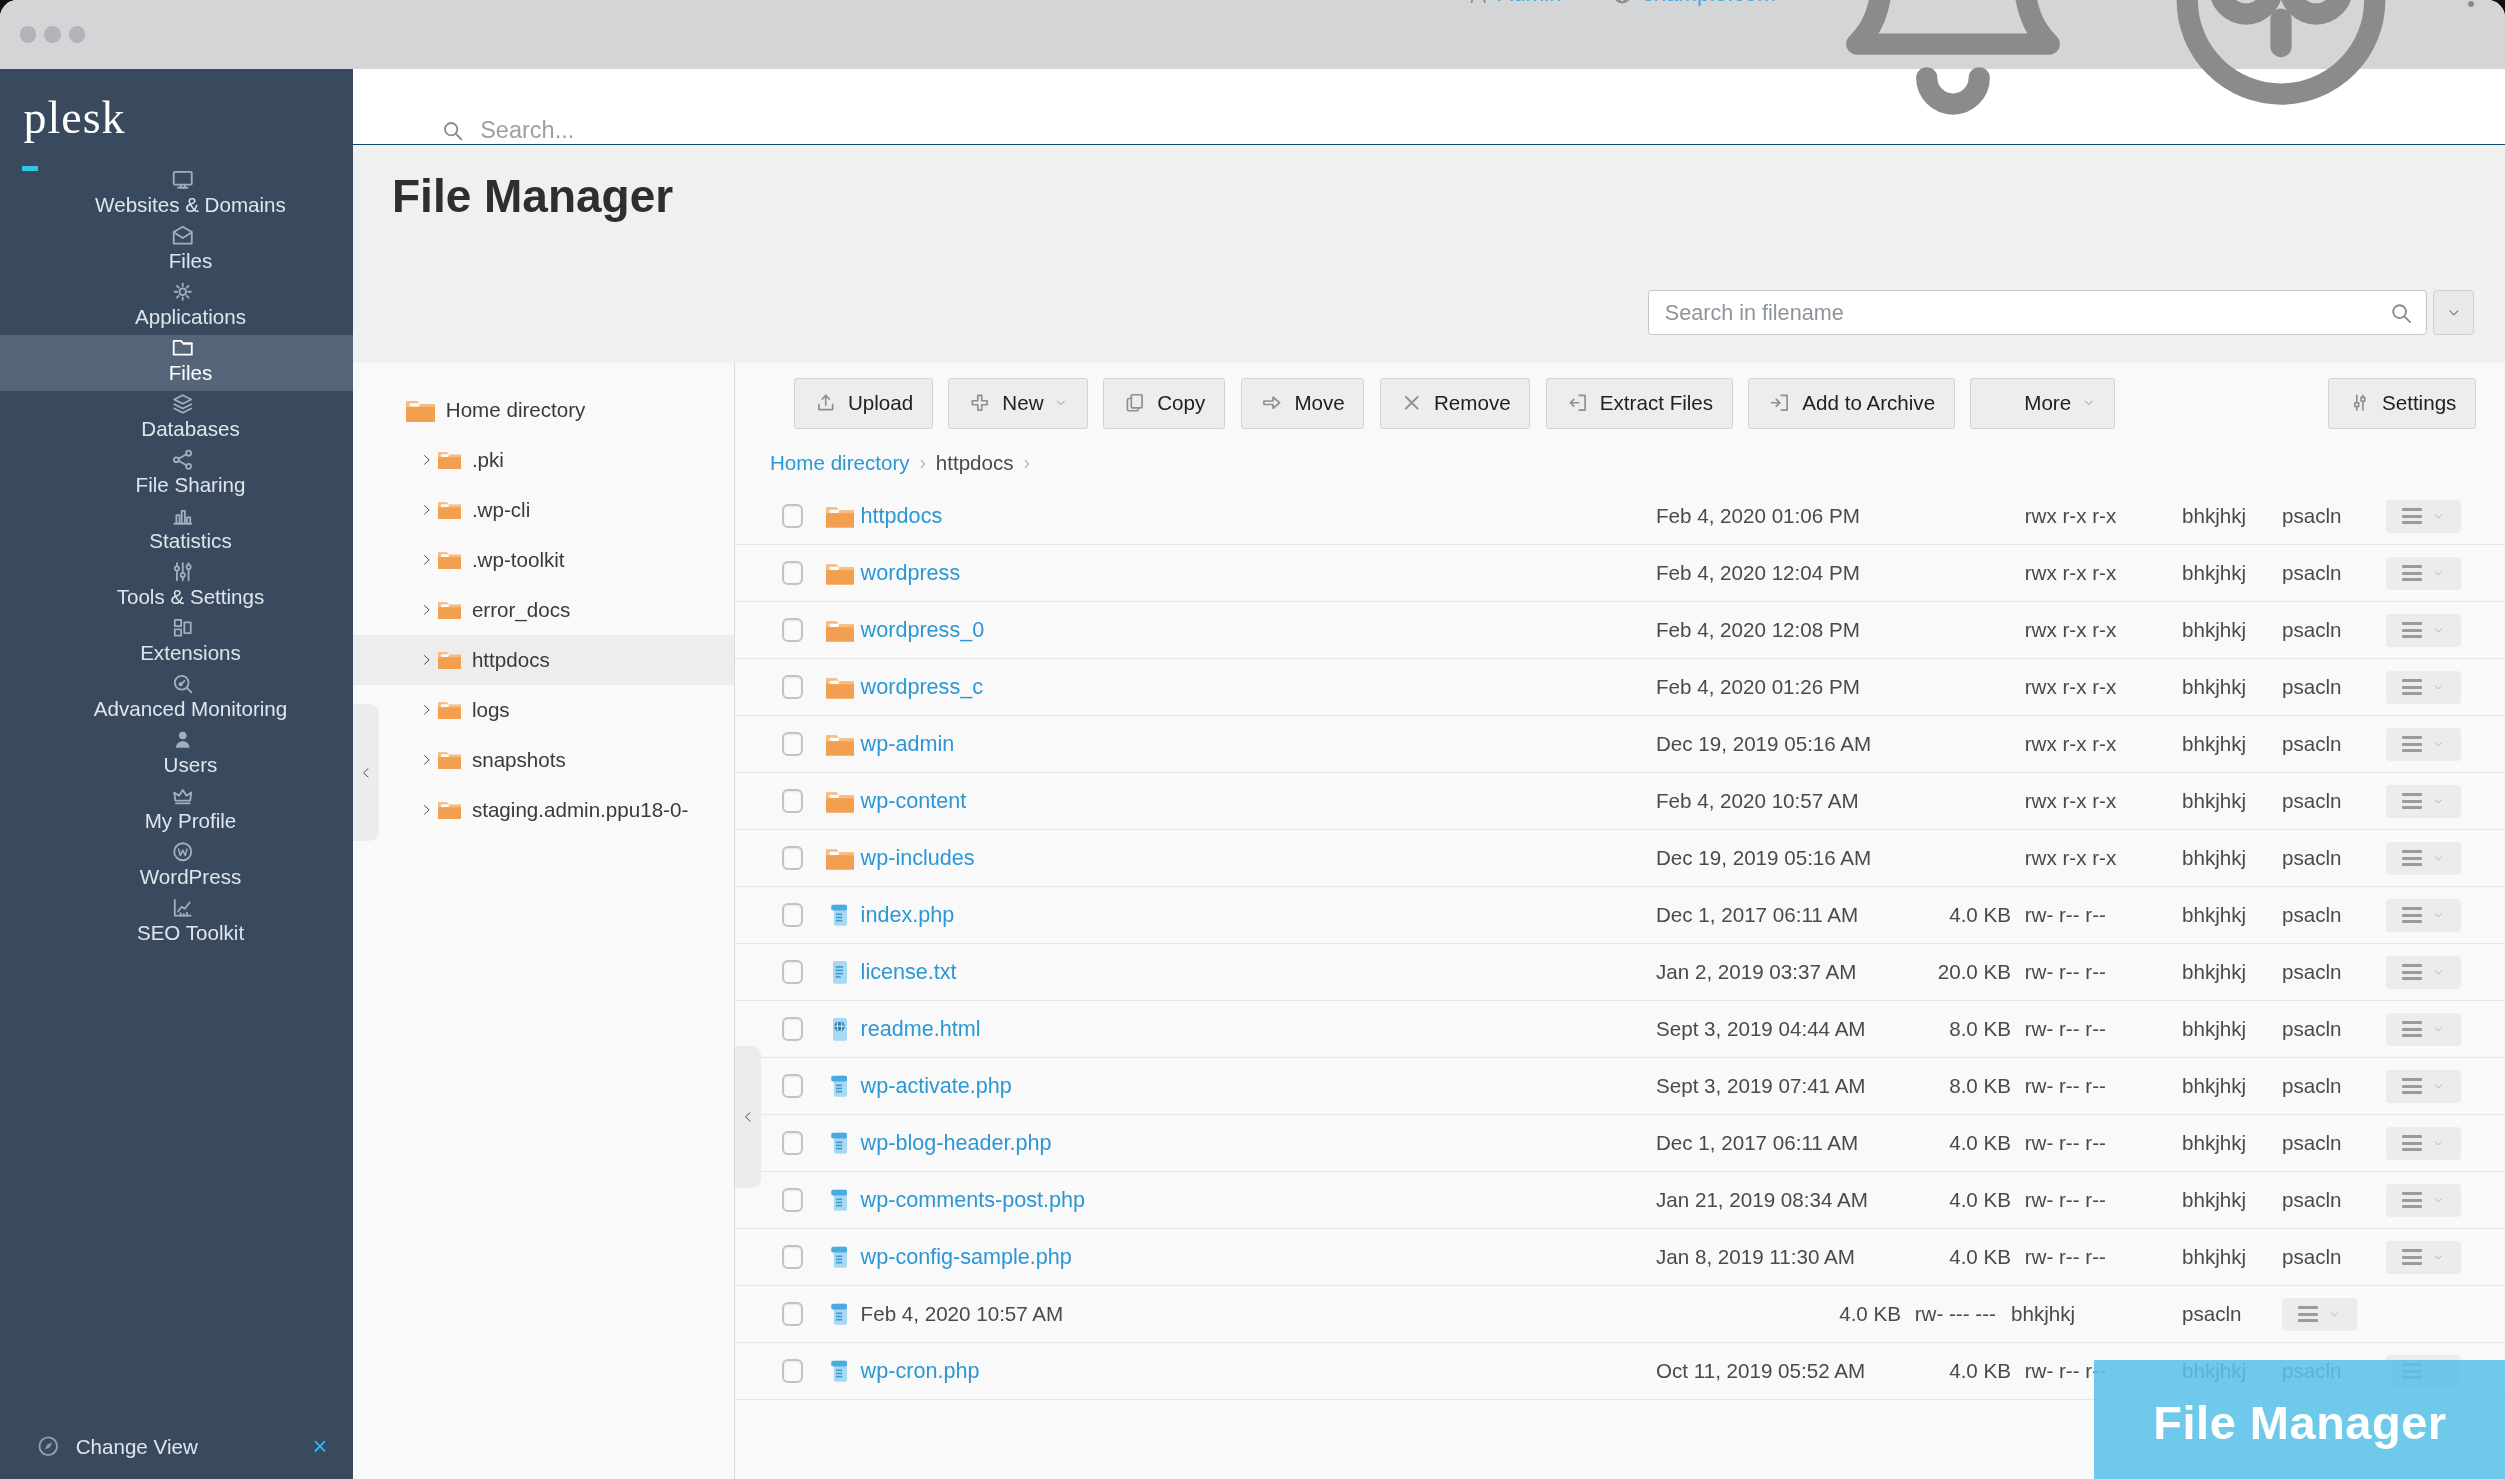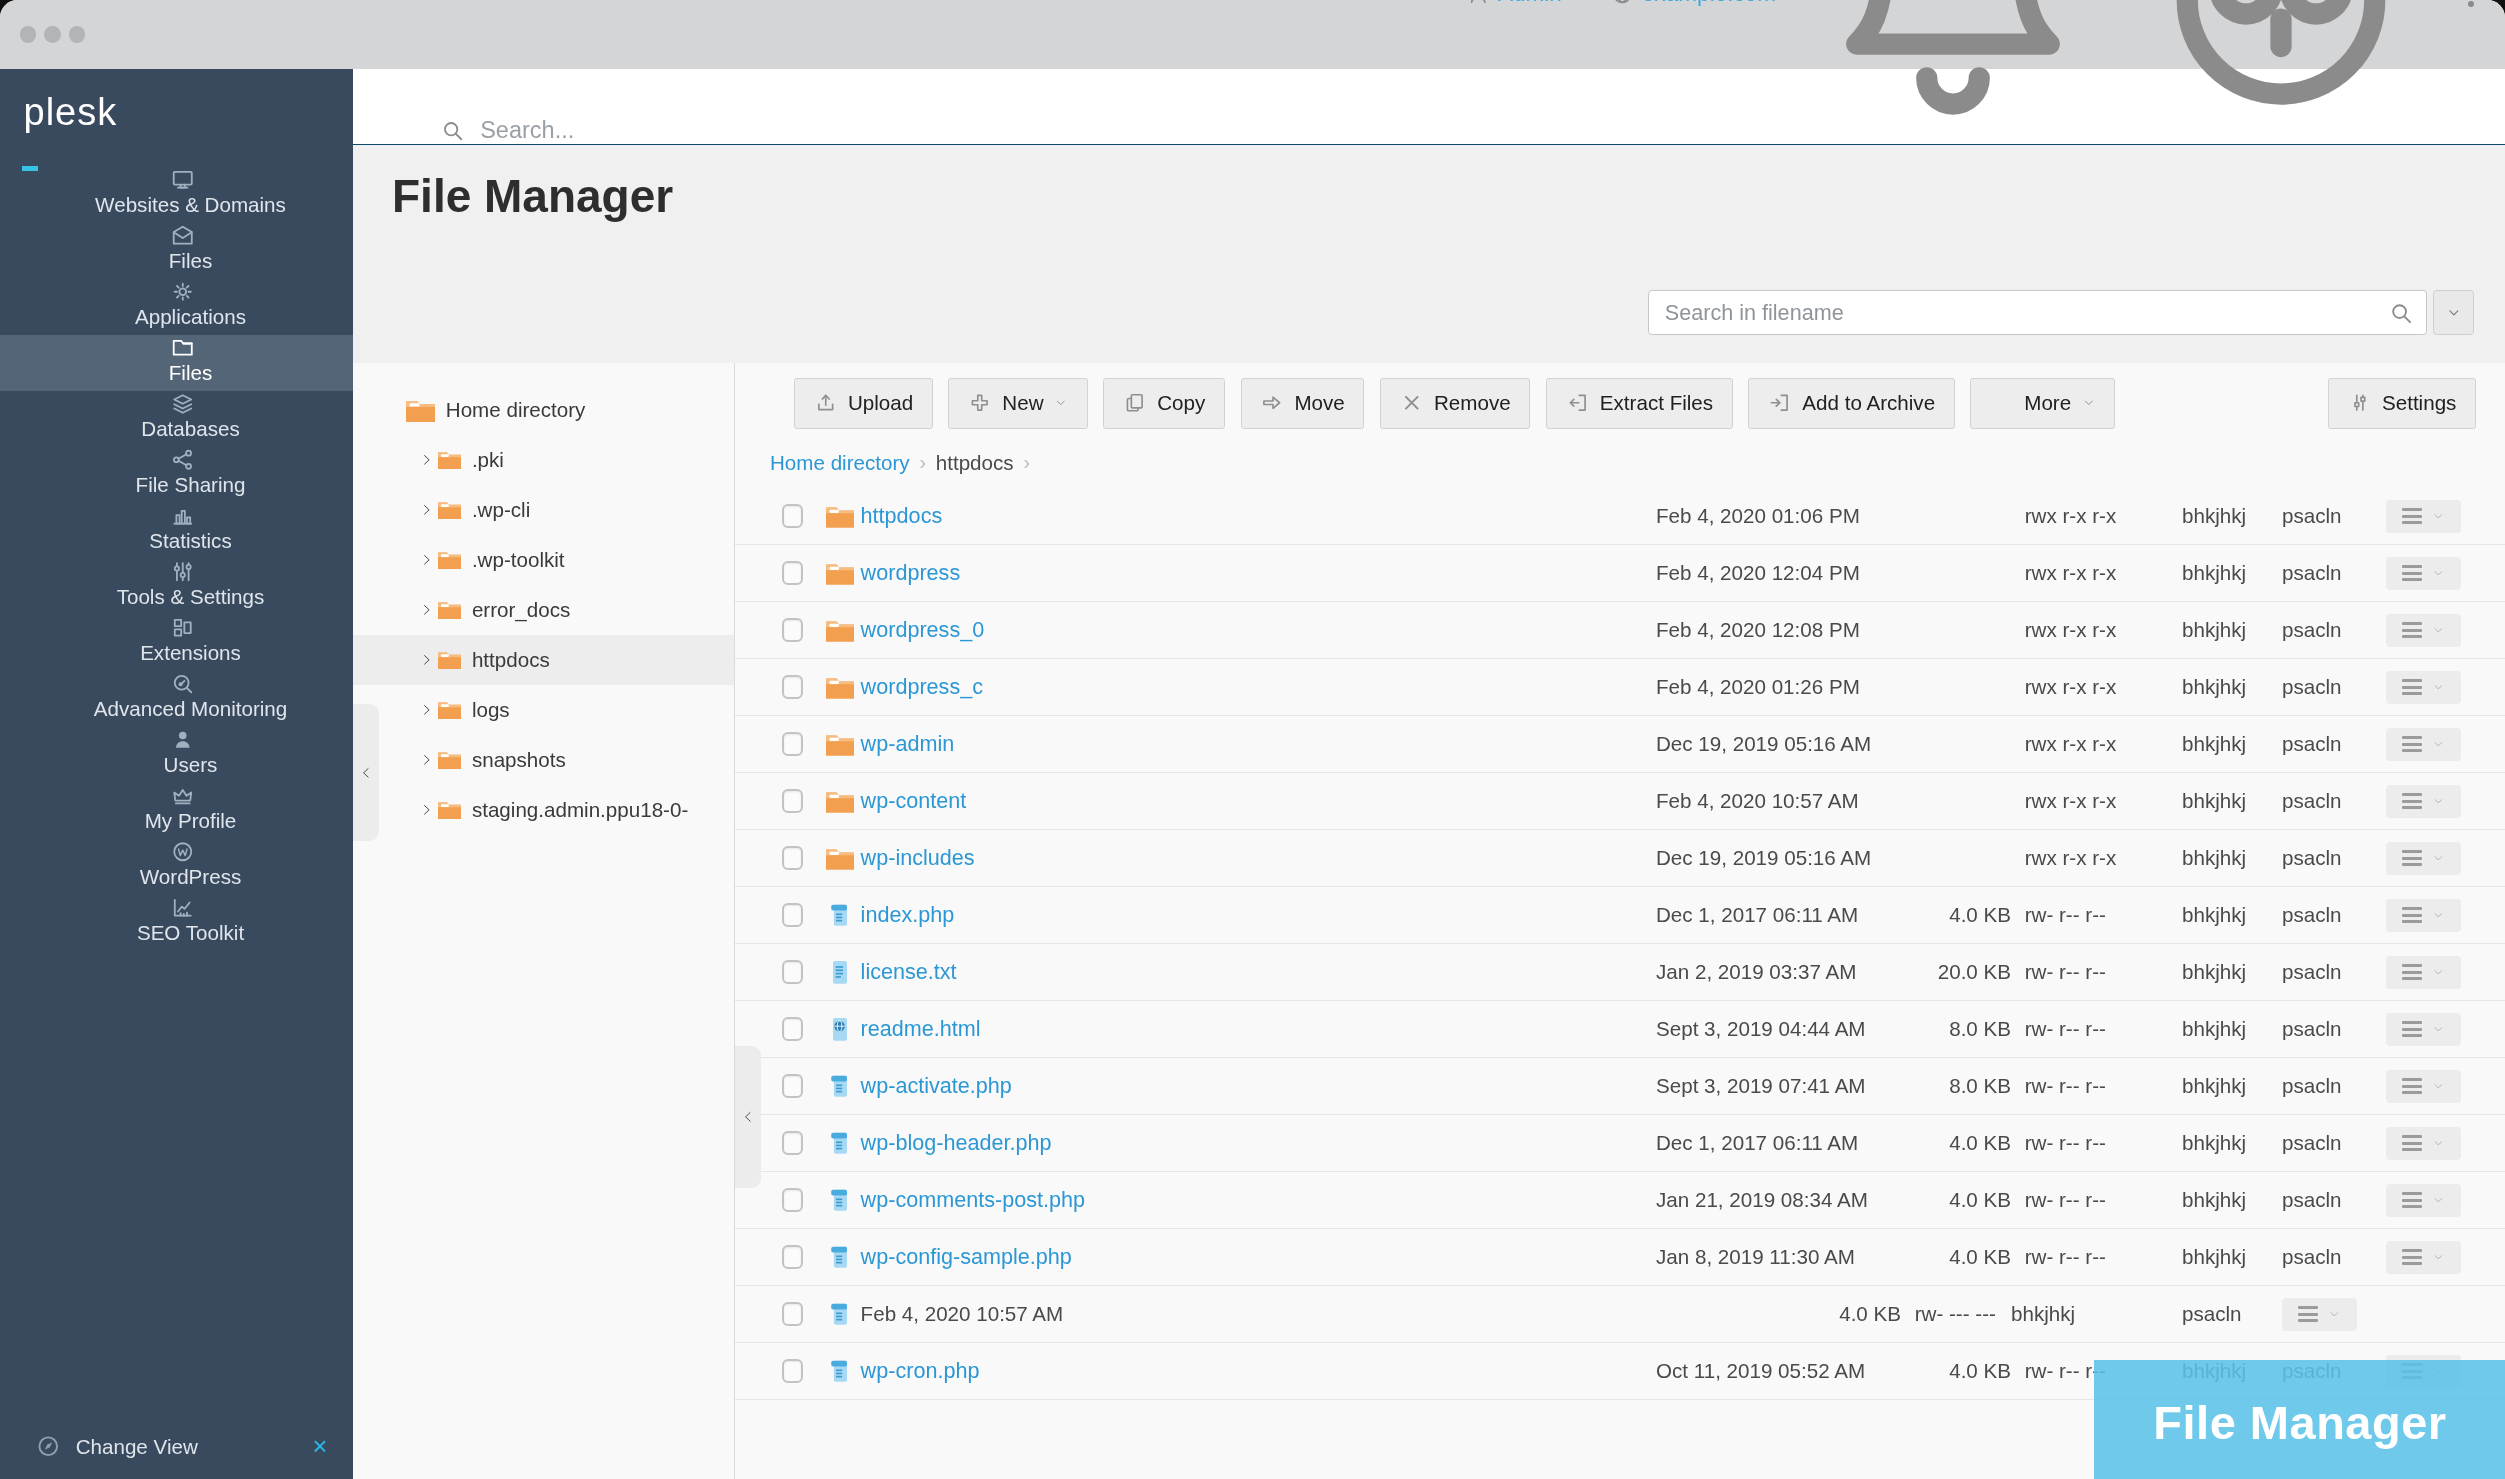--- a/index.html
+++ b/index.html
@@ -11,21 +11,21 @@
   
   .chrome { height:69px; background:#d4d5d7; display:flex; align-items:center; padding-left:19.6px; }
   .chrome .dot { width:16.7px; height:16.7px; border-radius:50%; background:#b2b4b7; margin-right:7.8px; }
 
   
   .app { display:flex; height:1410px; }
 
   
   .sidebar { position:relative; width:353px; flex:0 0 353px; background:#3a4a5e; color:#dfe5eb; }
   .logo { position:relative; height:98px; padding:21.6px 0 0 23.5px; }
-  .logo-text { position:relative; display:inline-block; color:#fff; font-size:38px; font-weight:400; letter-spacing:1px; }
+  .logo-text { position:relative; display:inline-block; color:#fff; font-size:46px; font-weight:400; letter-spacing:1px;font-family:Liberation Serif, serif; }
   .logo-dash { position:absolute; left:21.6px; bottom:-3.9px; width:16.7px; height:4.9px; background:#35c3e8; }
   .nav-item { display:flex; align-items:center; height:56px; padding-left:28px; cursor:pointer;flex-direction:column; }
   .nav-item.selected { background:#546578; color:#ffffff; }
   .nav-item .icon { width:25.5px; height:25.5px; color:#9fb1c0; margin-right:14.7px; flex:0 0 25.5px; }
   .nav-item.selected .icon { color:#ffffff; }
   .nav-item .nav-label { font-size:20.6px; }
   .change-view { position:absolute; left:0; right:0; bottom:0; height:65px; display:flex; align-items:center; padding-left:26.5px;margin-left:8px; }
   .change-view .icon { width:26.5px; height:26.5px; color:#8fa0ae; margin-right:14.7px; }
   .change-view .cv-label { font-size:20.6px; color:#dfe5eb; }
   .cv-close { position:absolute; right:25.5px; color:#29b8ea; font-size:25.5px; cursor:pointer; line-height:1; }

